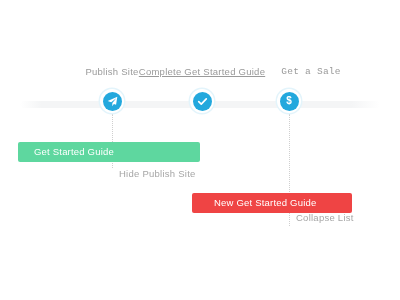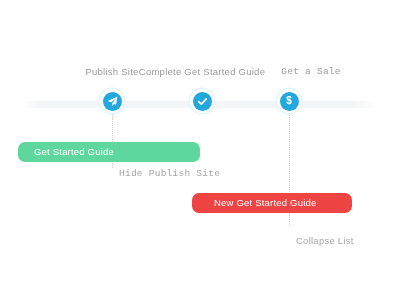--- a/index.html
+++ b/index.html
@@ -87,21 +87,21 @@
     width: 1px;
     margin-left: -0.5px;
     border-left: 1px dotted #cfcfcf;
   }
 
   
   .pill {
     position: absolute;
     height: 20px;
     line-height: 20px;
-    border-radius: 7px;
+    border-radius: 2px;
     color: #ffffff;
     font-size: 9.5px;
     letter-spacing: 0.2px;
     white-space: nowrap;
     box-sizing: border-box;
   }
   .pill.green {
     background: #5ed79f;
     padding-left: 16px;
     left: 18px;
@@ -124,21 +124,21 @@
     letter-spacing: 0.25px;
     white-space: nowrap;
   }
 </style>
 </head>
 <body>
 
 <div id="stage">
 
   <div class="milestone-label" style="left:112px;">Publish Site</div>
-  <div class="milestone-label" style="left:202px;">Complete Get Started Guide</div>
+  <div class="milestone-label" style="left:202px;text-decoration:underline;">Complete Get Started Guide</div>
   <div class="milestone-label" style="left:311px;font-family:Liberation Mono, monospace;">Get a Sale</div>
 
   <div class="track"></div>
 
   <div class="connector" style="left:112px; top:114px; height:54px;"></div>
   <div class="connector" style="left:289px; top:114px; height:112px;"></div>
 
   <div class="node" style="left:112px;">
     <span class="disc">
       <svg width="11" height="11" viewBox="0 0 16 16" aria-hidden="true">
@@ -156,19 +156,19 @@
   </div>
 
   <div class="node" style="left:289px;">
     <span class="disc">
       <span class="glyph">$</span>
     </span>
   </div>
 
   <div class="pill green">Get Started Guide</div>
 
-  <div class="action-label" style="left:119px; top:168px;font-family:Liberation Mono, monospace;">Hide Publish Site</div>
+  <div class="action-label" style="left:119px; top:168px;">Hide Publish Site</div>
 
   <div class="pill blue">New Get Started Guide</div>
 
-  <div class="action-label" style="left:296px; top:235px;">Collapse List</div>
+  <div class="action-label" style="left:296px; top:212px;">Collapse List</div>
 
 </div>
 
 </body></html>

